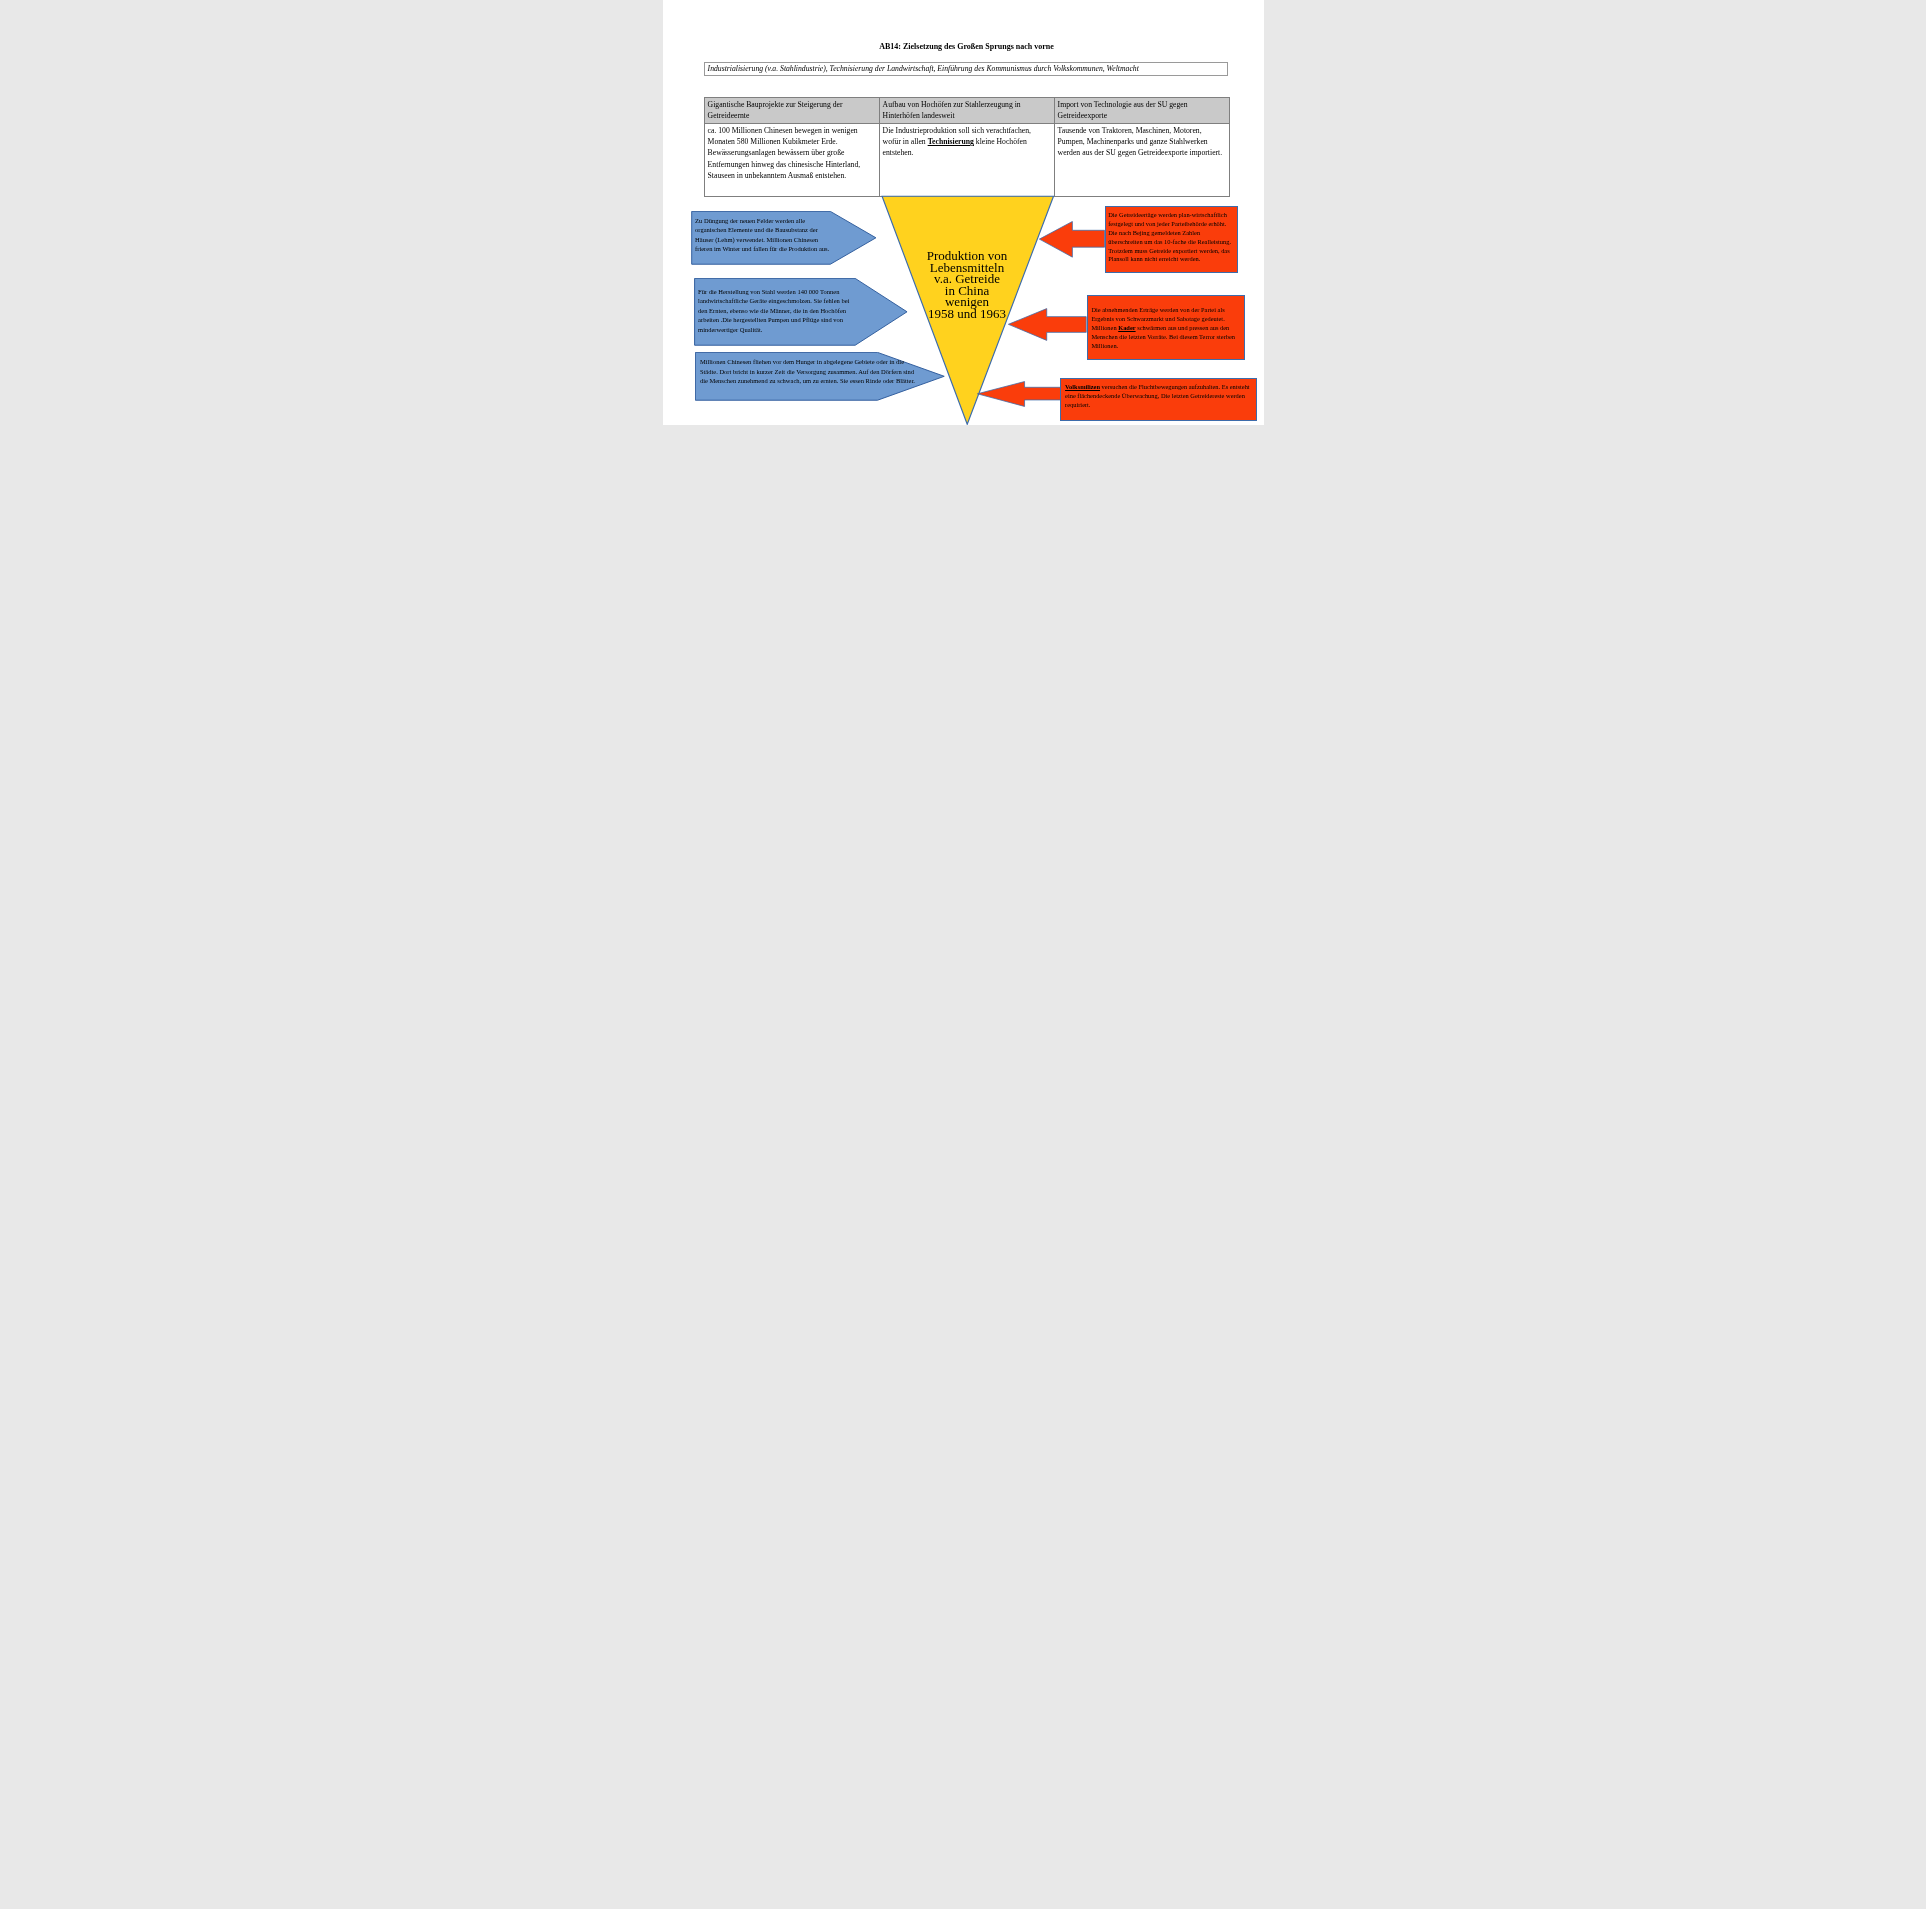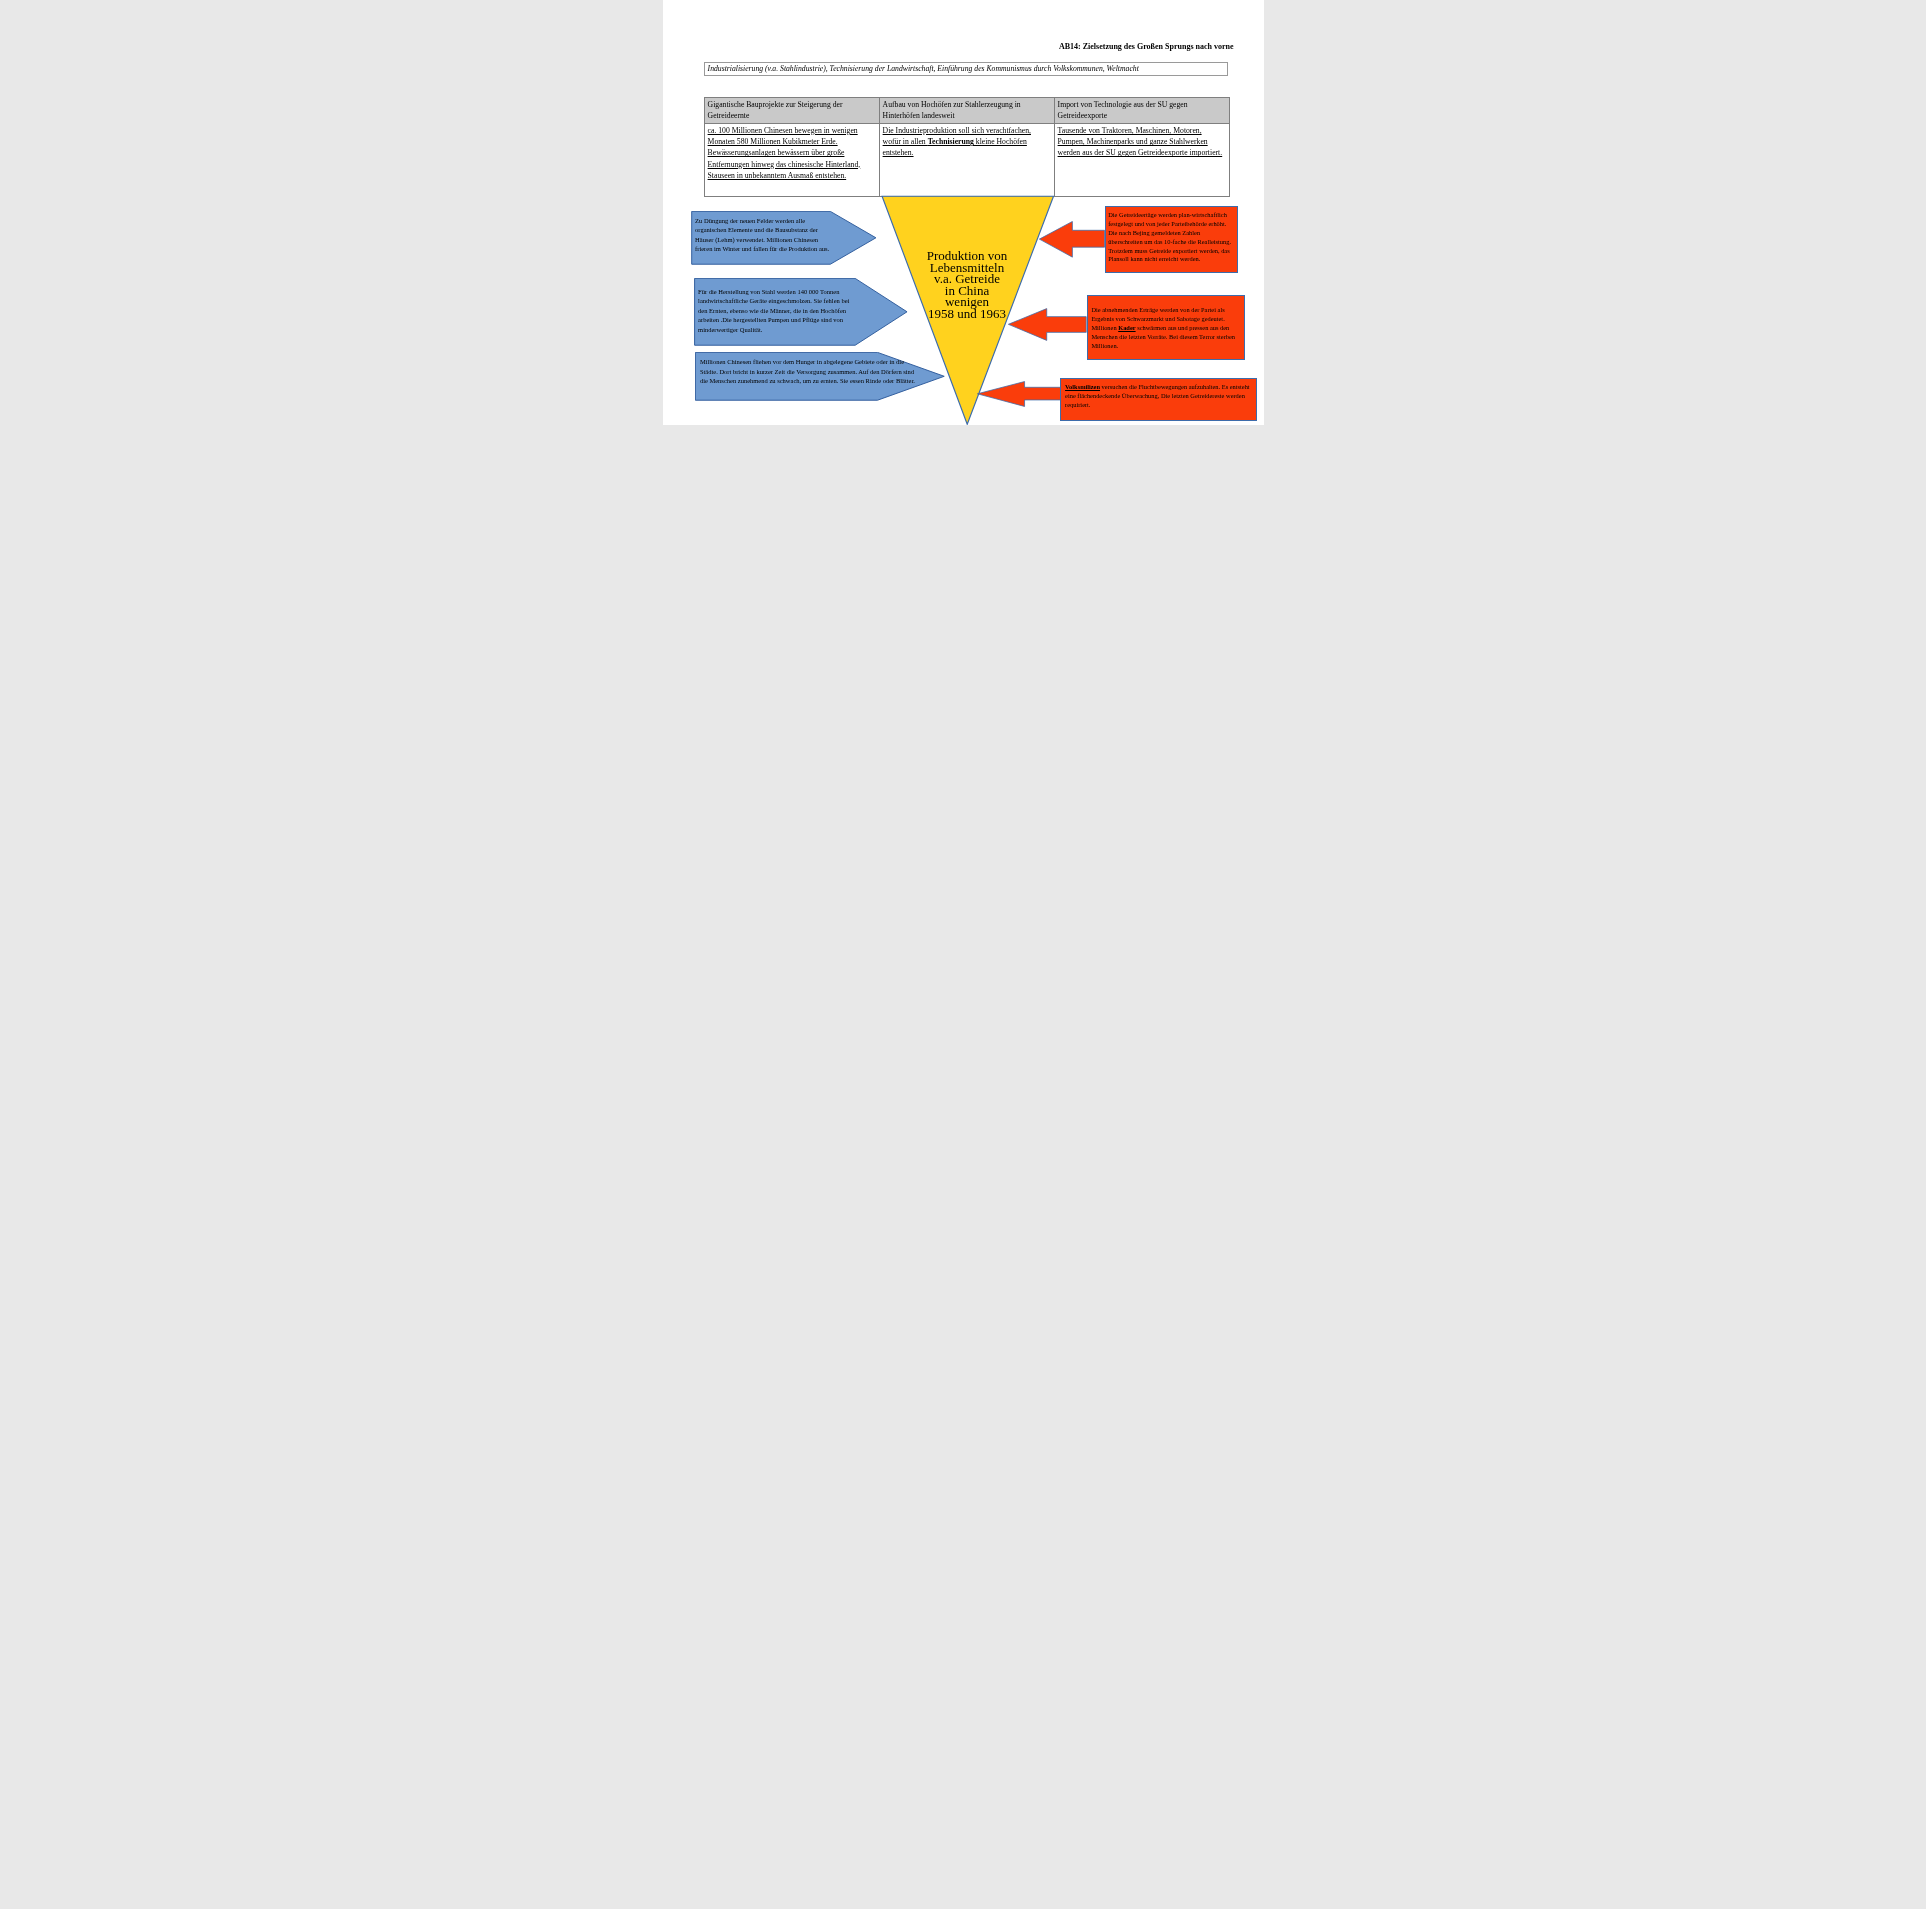--- a/index.html
+++ b/index.html
@@ -12,21 +12,21 @@
     --table_border_gray:#7f7f7f;
     --goals_border_gray:#9a9a9a;
   }
   html,body{margin:0;padding:0;background:#e8e8e8;}
   .page{
     position:relative;width:601px;height:425px;background:#ffffff;
     font-family:"Liberation Serif", serif;color:#000;overflow:hidden;margin:0 auto;
   }
   .abs{position:absolute;}
   .title{
-    left:37px;top:42px;width:534px;text-align:right;
+    left:37px;top:42px;width:534px;text-align:center;
     font-size:8px;font-weight:bold;
   }
   .goals-box{
     left:41px;top:62px;width:519px;height:9.6px;
     border:0.4px solid var(--goals_border_gray);
     font-size:7.7px;line-height:9.6px;padding:1.2px 0 1.2px 3.1px;
     white-space:nowrap;overflow:hidden;font-style:italic;
   }
   .methods-heading{
     left:37px;top:98px;width:534px;text-align:center;
@@ -35,21 +35,21 @@
   table.methods{
     position:absolute;left:41px;top:97px;width:526px;
     border-collapse:collapse;table-layout:fixed;
     font-size:7.7px;line-height:11.2px;
   }
   table.methods td{
     border:0.4px solid var(--table_border_gray);
     vertical-align:top;padding:1.2px 3.1px 1.2px 3.1px;width:33.33%;
   }
   table.methods tr.hdr td{background:var(--table_header_gray);height:20px;}
-  table.methods tr.bdy td{height:70px;text-decoration:underline;}
+  table.methods tr.bdy td{height:70px;}
   .kw{font-weight:bold;text-decoration:underline;}
 
   .shape-svg{position:absolute;left:0;top:0;display:block;}
   .funnel-wrap{left:216px;top:193px;width:178px;height:233px;z-index:1;}
   .funnel-shape{fill:var(--funnel_yellow);stroke:var(--shape_border_blue);stroke-width:3;}
   .funnel-text{
     left:235px;top:250px;width:139px;z-index:2;
     text-align:center;font-size:13px;line-height:11.6px;
   }
 

